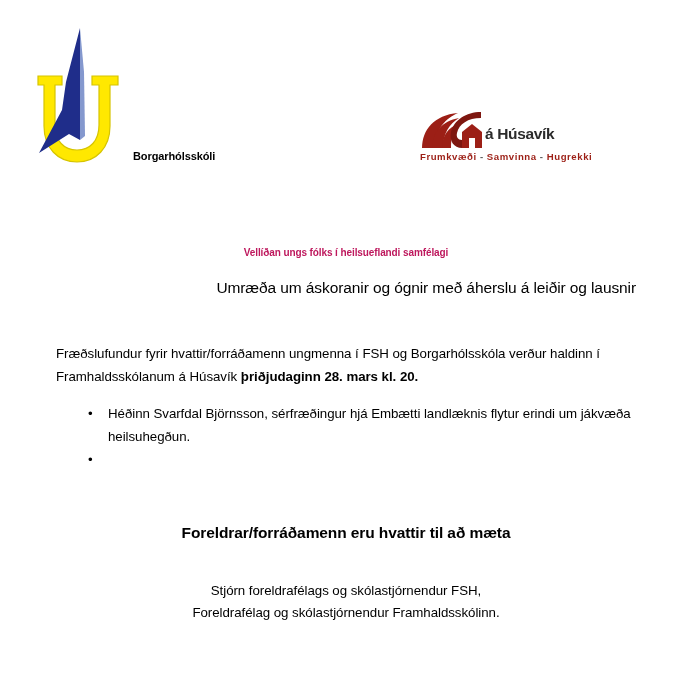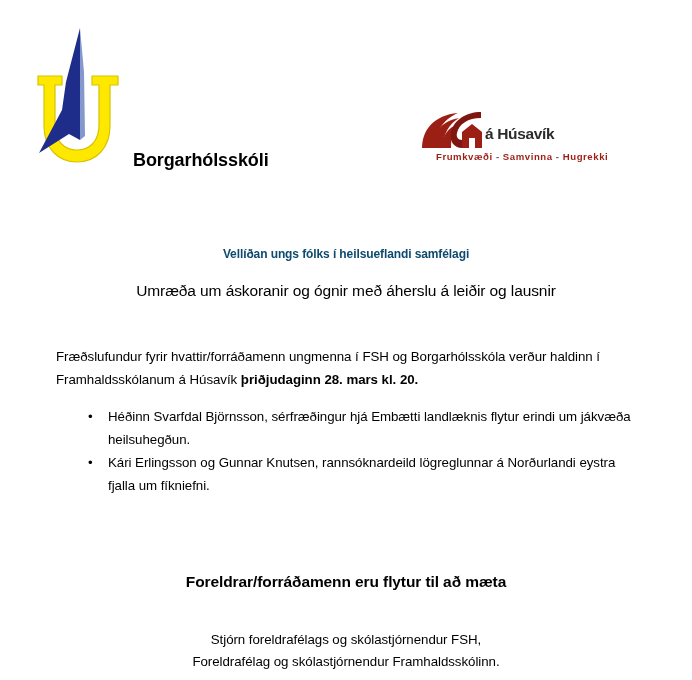--- a/index.html
+++ b/index.html
@@ -37,21 +37,21 @@
   }
   .bhs-logo svg {
     display: block;
     width: 115px;
     height: 150px;
   }
   .bhs-label {
     position: absolute;
     left: 133px;
     top: 150px;
-    font-size: 18px;
+    font-size: 11px;
     font-weight: bold;
     letter-spacing: -0.1px;
     color: #000000;
     white-space: nowrap;
   }
 
   
   .fsh-logo {
     position: absolute;
     left: 418px;
@@ -74,50 +74,50 @@
     top: 0px;
     font-size: 15.5px;
     font-weight: bold;
     line-height: 17px;
     color: #2b2b2b;
     letter-spacing: -0.35px;
     white-space: nowrap;
   }
   .fsh-tagline {
     position: absolute;
-    left: 18px;
+    left: 2px;
     top: 43px;
     font-size: 9.6px;
     font-weight: bold;
     color: #9c1f16;
     letter-spacing: 0.55px;
     white-space: nowrap;
   }
   .fsh-tagline .sep { color: #5c5c5c; }
 
   
   .content {
     position: relative;
     padding: 0 56px;
   }
 
   .doc-title {
     margin: 0;
     padding-top: 62px;
     text-align: center;
-    font-size: 12px;
-    font-weight: bold;
-    letter-spacing: -0.1px;
-    color: #0c4a6e;
+    font-size: 10px;
+    font-weight: bold;
+    letter-spacing: -0.1px;
+    color: #be185d;
   }
 
   .doc-subtitle {
     margin: 0;
     padding-top: 21px;
-    text-align: center;
+    text-align: right;
     font-size: 15.5px;
     font-weight: normal;
     letter-spacing: -0.1px;
     color: #000000;
   }
 
   .intro {
     margin: 0;
     padding-top: 45px;
     font-size: 13.3px;
@@ -233,25 +233,24 @@
 
     <p class="intro"><span>Fræðslufundur  fyrir hvattir/forráðamenn ungmenna í FSH og Borgarhólsskóla verður haldinn í Framhaldsskólanum á Húsavík </span><span class="when">þriðjudaginn 28. mars kl. 20.</span></p>
 
     <ul class="speakers">
       <li>
         <span class="bullet">•</span>
         <span>Héðinn Svarfdal Björnsson, sérfræðingur hjá Embætti landlæknis flytur erindi um jákvæða heilsuhegðun.</span>
       </li>
       <li>
         <span class="bullet">•</span>
-        <span>Kári Erlingsson og Gunnar Knutsen,  rannsóknardeild lögreglunnar á Norðurlandi eystra fjalla um fíkniefni.</span>
       </li>
     </ul>
 
-    <p class="callout">Foreldrar/forráðamenn eru flytur til að mæta</p>
+    <p class="callout">Foreldrar/forráðamenn eru hvattir til að mæta</p>
 
     <div class="signoff">
       <div>Stjórn foreldrafélags og skólastjórnendur FSH,</div>
       <div>Foreldrafélag og skólastjórnendur Framhaldsskólinn.</div>
     </div>
 
   </div>
 
 </div>
 

